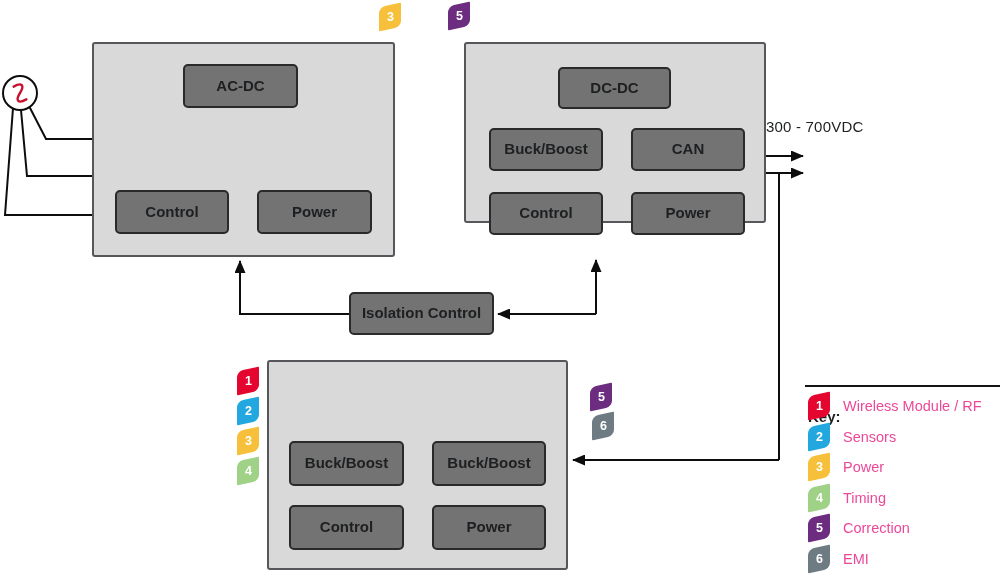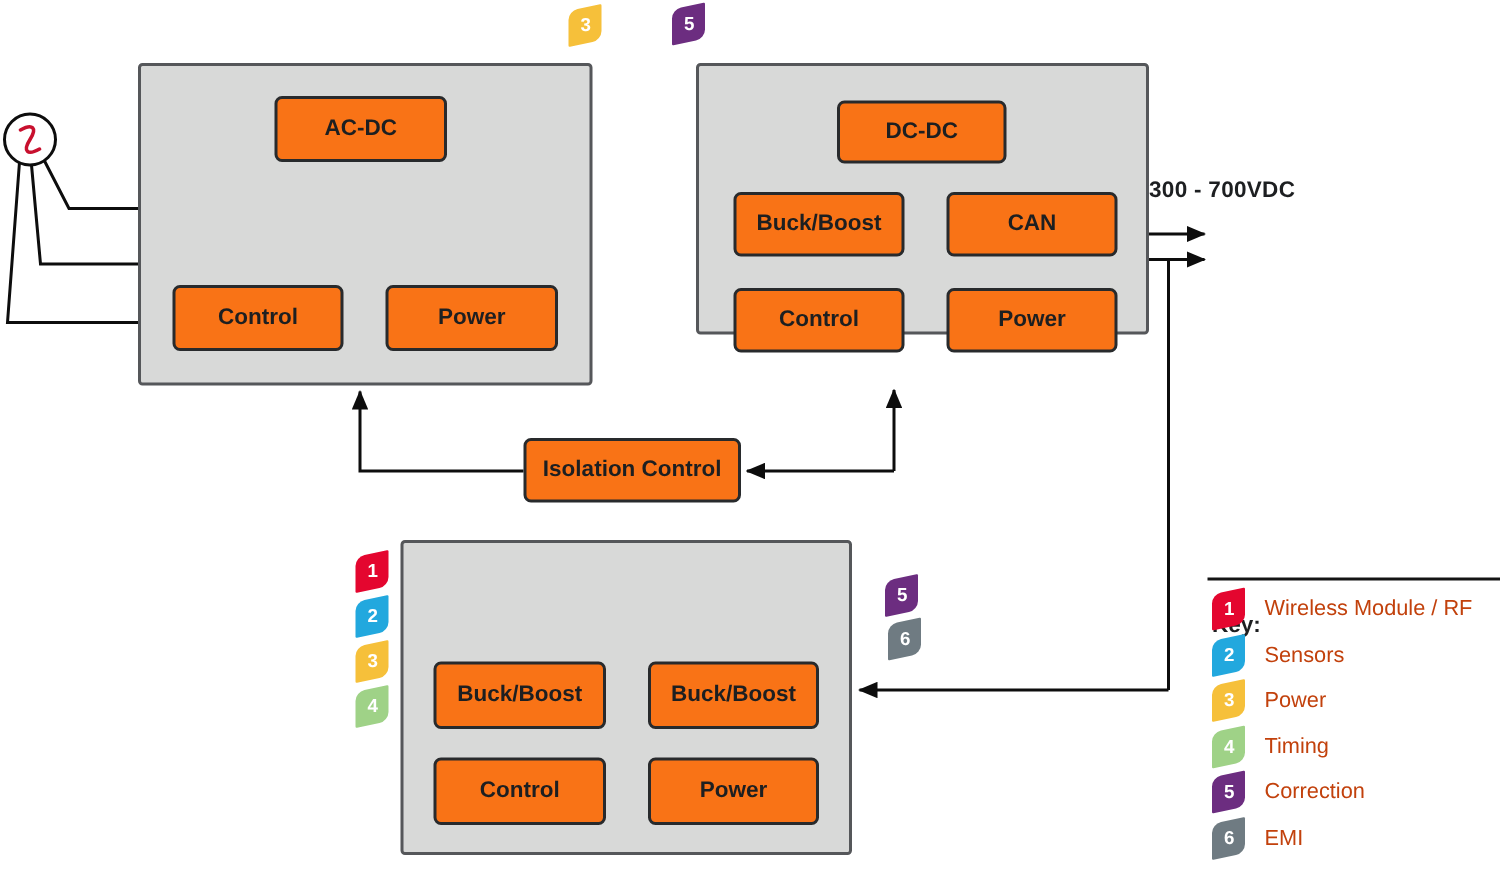--- a/index.html
+++ b/index.html
@@ -8,50 +8,50 @@
     font-family:"Liberation Sans", sans-serif; overflow:hidden;
     color:#1d1f21;
   }
   svg.wires { position:absolute; left:0; top:0; width:1000px; height:584px; }
 
   .gblock {
     position:absolute; background:#d8d9d8; border:2px solid #55575a;
     border-radius:3px; box-sizing:border-box;
   }
   .chip {
-    position:absolute; background:#f97316; border:2px solid #282a2c;
+    position:absolute; background:#737373; border:2px solid #282a2c;
     border-radius:5px; box-sizing:border-box;
     display:flex; align-items:center; justify-content:center;
     text-align:center; font-weight:700; font-size:15px; line-height:1.25;
     color:#1d1f21; padding:1px 4px;
   }
   .badge {
     position:absolute; width:22px; height:24px;
     border-radius:6px 1px 6px 1px; transform:skewY(-12deg);
     display:flex; align-items:center; justify-content:center;
     color:#ffffff; font-weight:700; font-size:12.5px;
   }
   .badge span { transform:skewY(12deg); }
 
   .voltage {
     position:absolute; left:766px; top:118px; width:120px;
-    font-weight:700; font-size:15px; color:#1d1f21; letter-spacing:.2px;
+    font-weight:400; font-size:15px; color:#1d1f21; letter-spacing:.2px;
   }
 
   .key-title { position:absolute; left:808px; top:360px; font-weight:700; font-size:15px;margin-top:48px; }
   .key-rule  { position:absolute; left:805px; top:385px; width:195px; height:2px; background:#141414; }
   .key-list  { position:absolute; left:808px; top:394px; }
   .krow { display:flex; align-items:center; gap:13px; height:24px; margin-bottom:6.5px; }
   .kbadge {
     width:22px; height:24px; border-radius:6px 1px 6px 1px; transform:skewY(-12deg);
     display:flex; align-items:center; justify-content:center;
     color:#ffffff; font-weight:700; font-size:12.5px; flex:0 0 auto;
   }
   .kbadge span { transform:skewY(12deg); }
-  .klabel { font-size:14.5px; color:#c2410c; white-space:nowrap; }
+  .klabel { font-size:14.5px; color:#ec4899; white-space:nowrap; }
 </style>
 </head>
 <body>
 
 <div class="canvas">
 
   <svg class="wires" viewBox="0 0 1000 584" xmlns="http://www.w3.org/2000/svg">
     <defs>
       <marker id="ah" markerUnits="userSpaceOnUse" markerWidth="13" markerHeight="11" refX="12" refY="5.5" orient="auto">
         <path d="M0,0 L13,5.5 L0,11 Z" fill="#0d0d0d"></path>

